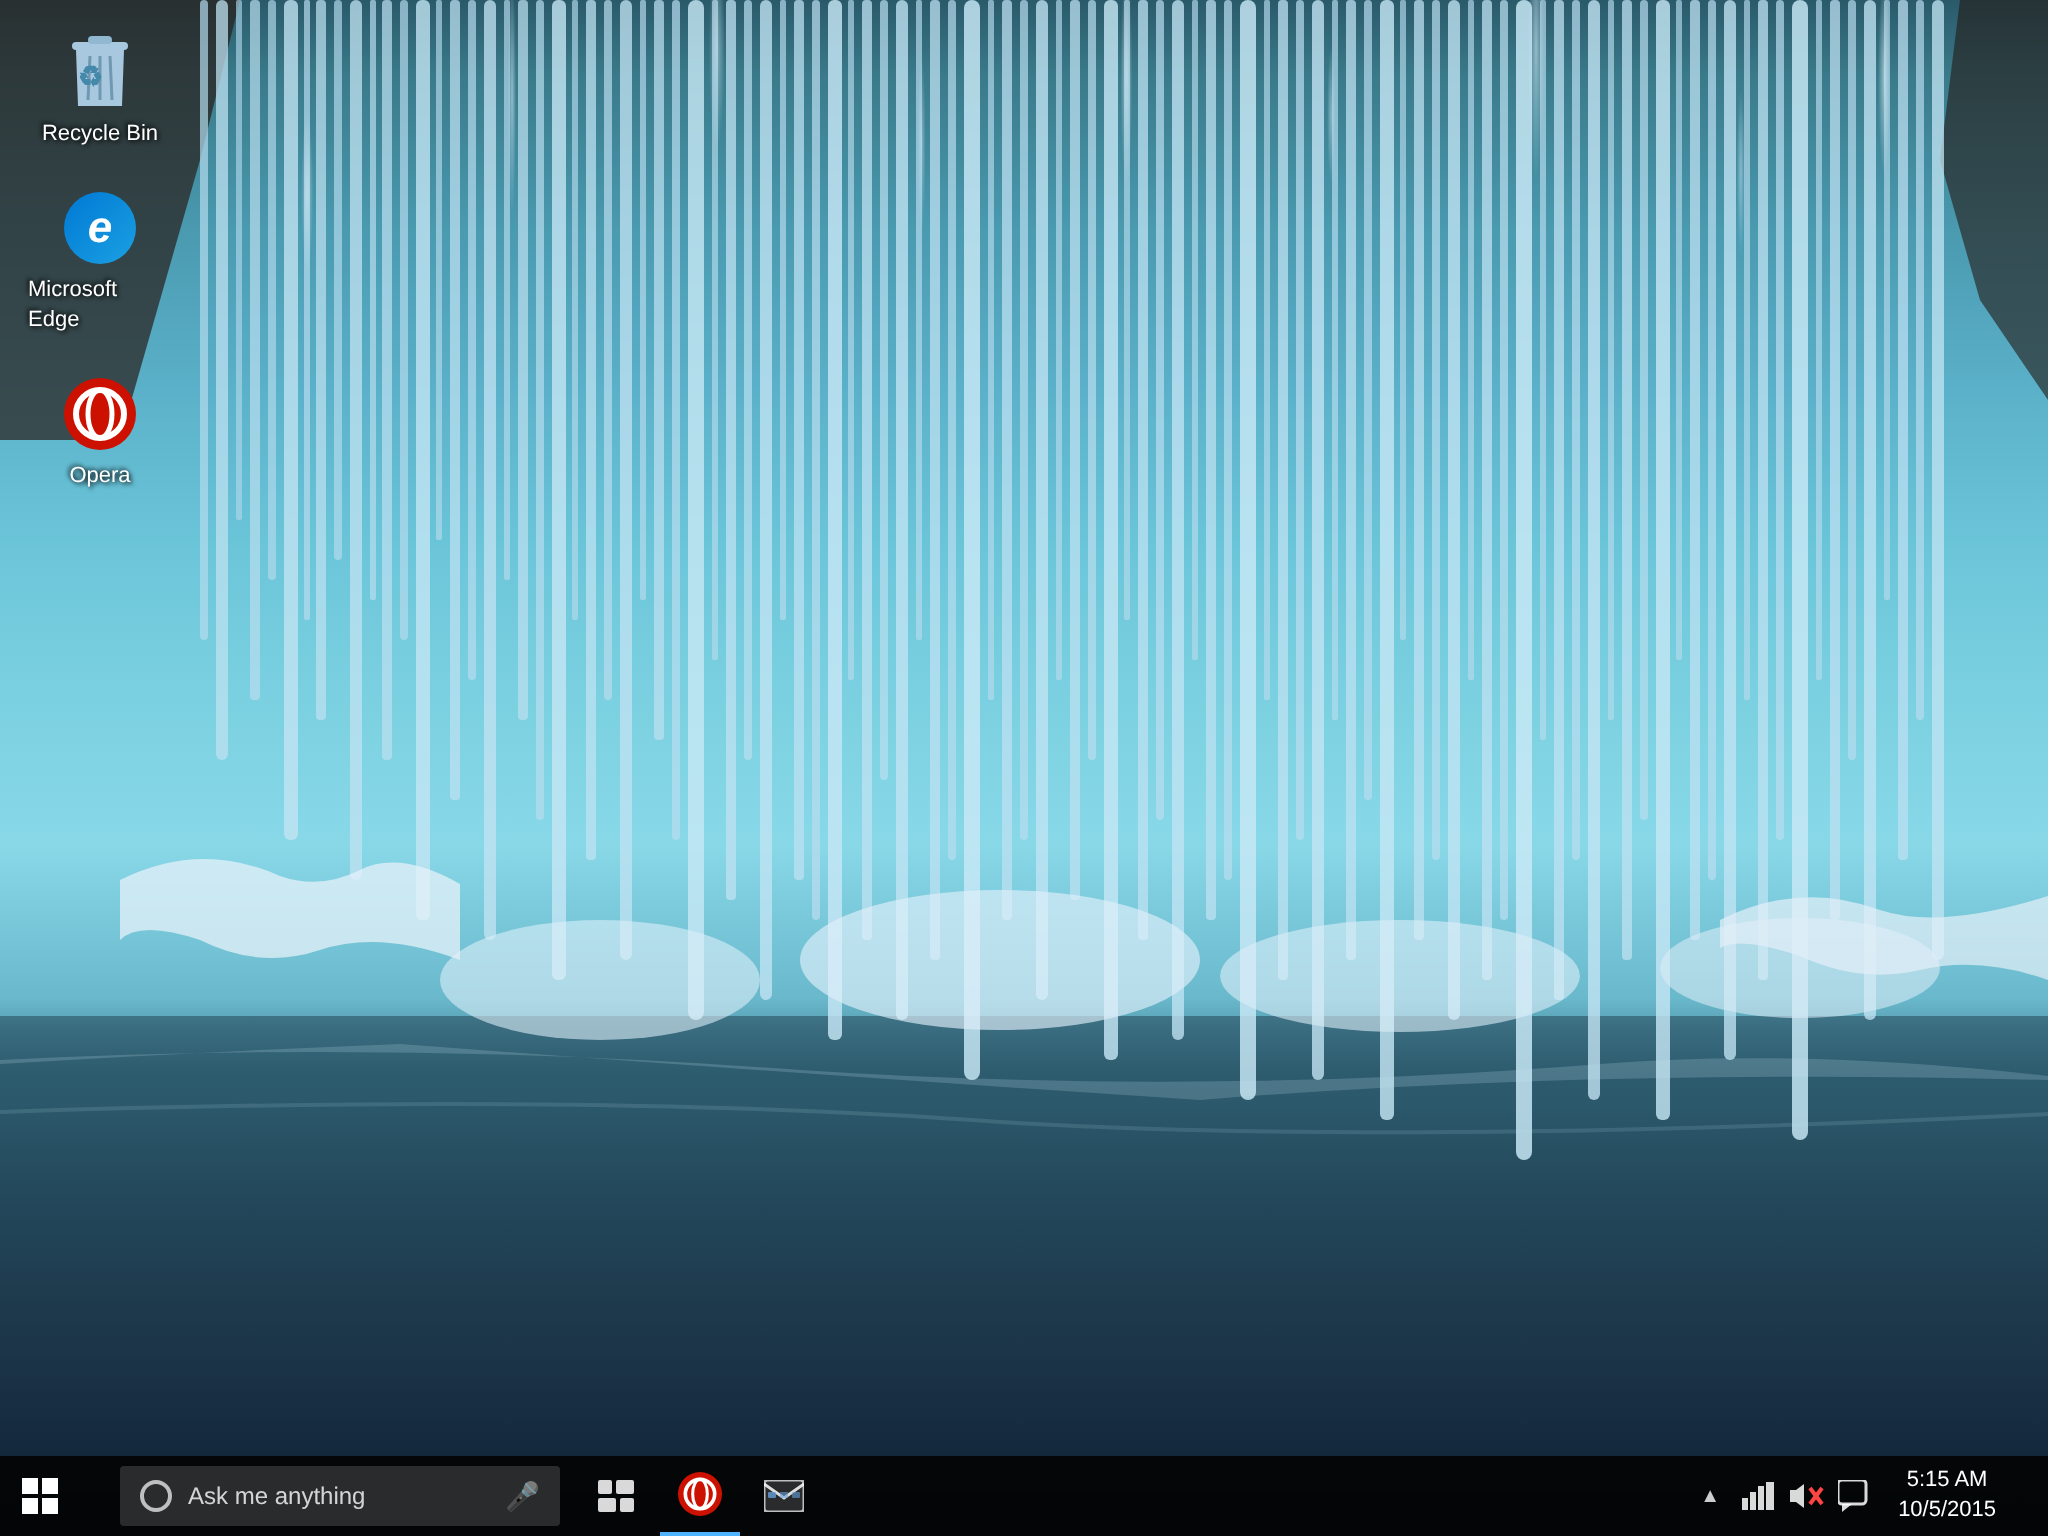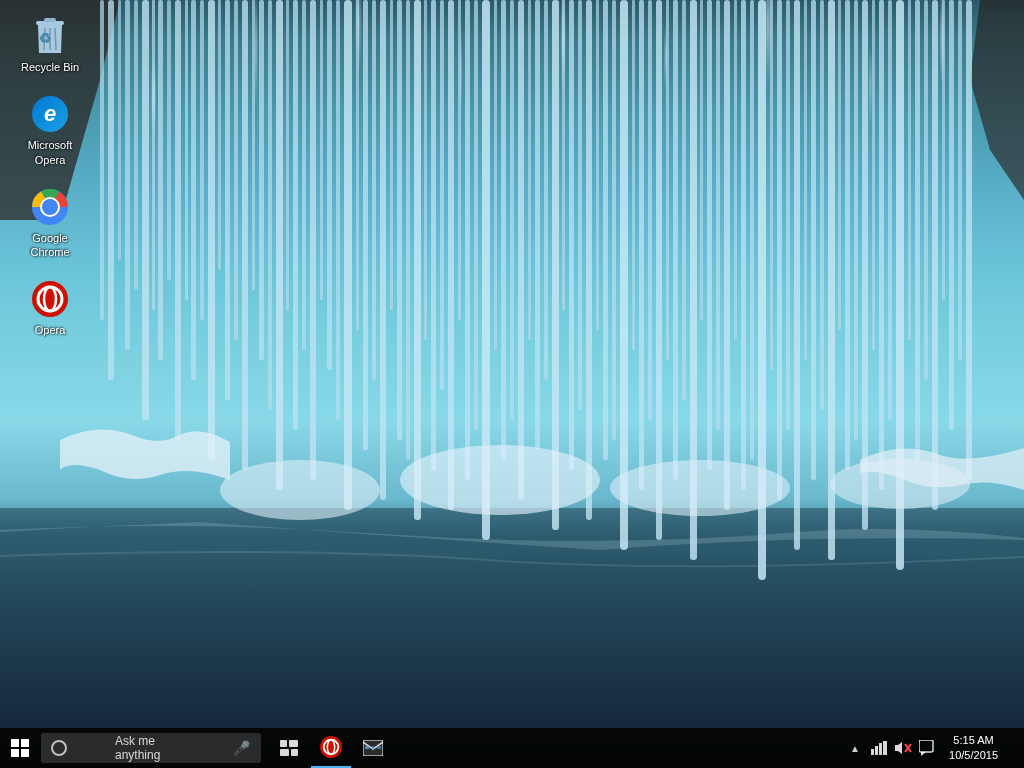--- a/index.html
+++ b/index.html
@@ -98,21 +98,21 @@
       display: flex;
       align-items: center;
       justify-content: center;
       margin-bottom: 4px;
       position: relative;
     }
 
     .icon-label {
       color: #ffffff;
       font-size: 11px;
-      text-align: center;
+      text-align: left;
       text-shadow: 1px 1px 2px rgba(0,0,0,0.8), -1px -1px 2px rgba(0,0,0,0.8);
       line-height: 1.3;
     }
 
     
     .edge-icon {
       width: 36px;
       height: 36px;
       background: linear-gradient(135deg, #0078d4, #1ba1e2);
       border-radius: 50%;
@@ -162,24 +162,23 @@
     }
 
     #search-bar {
       display: flex;
       align-items: center;
       background: rgba(255,255,255,0.15);
       border-radius: 2px;
       padding: 0 10px;
       height: 30px;
       width: 220px;
-      margin-left: 1px;
+      margin-left: 20px;
       cursor: text;
       flex-shrink: 0;
-      gap: 40px;
     }
 
     #search-circle {
       width: 16px;
       height: 16px;
       border-radius: 50%;
       border: 2px solid rgba(255,255,255,0.7);
       margin-right: 8px;
       flex-shrink: 0;
     }
@@ -443,42 +442,23 @@
           <text x="8" y="28" font-size="14" fill="#4488aa" font-weight="bold">♻</text>
         </svg>
       </div>
       <span class="icon-label">Recycle Bin</span>
     </div>
 
     <div class="desktop-icon">
       <div class="icon-img">
         <div class="edge-icon">e</div>
       </div>
-      <span class="icon-label">Microsoft Opera</span>
-    </div>
-
-    <div class="desktop-icon">
-      <div class="icon-img">
-        <svg class="chrome-svg" viewBox="0 0 36 36" xmlns="http://www.w3.org/2000/svg">
-
-          <circle cx="18" cy="18" r="18" fill="#4285F4"></circle>
-
-          <path d="M18,18 L36,18 A18,18 0 0,0 27,2.4 Z" fill="#EA4335"></path>
-
-          <path d="M18,18 L27,2.4 A18,18 0 0,0 9,2.4 Z" fill="#34A853"></path>
-
-          <path d="M18,18 L9,2.4 A18,18 0 0,0 0,18 Z" fill="#FBBC05"></path>
-
-          <circle cx="18" cy="18" r="10" fill="white"></circle>
-
-          <circle cx="18" cy="18" r="8" fill="#4285F4"></circle>
-        </svg>
-      </div>
-      <span class="icon-label">Google Chrome</span>
-    </div>
+      <span class="icon-label">Microsoft Edge</span>
+    </div>
+
 
     <div class="desktop-icon">
       <div class="icon-img">
         <svg width="36" height="36" viewBox="0 0 36 36" xmlns="http://www.w3.org/2000/svg">
           <circle cx="18" cy="18" r="18" fill="#CC1100"></circle>
           <circle cx="18" cy="18" r="12" fill="none" stroke="white" stroke-width="3"></circle>
           <ellipse cx="18" cy="18" rx="6" ry="12" fill="none" stroke="white" stroke-width="2.5"></ellipse>
         </svg>
       </div>
       <span class="icon-label">Opera</span>

